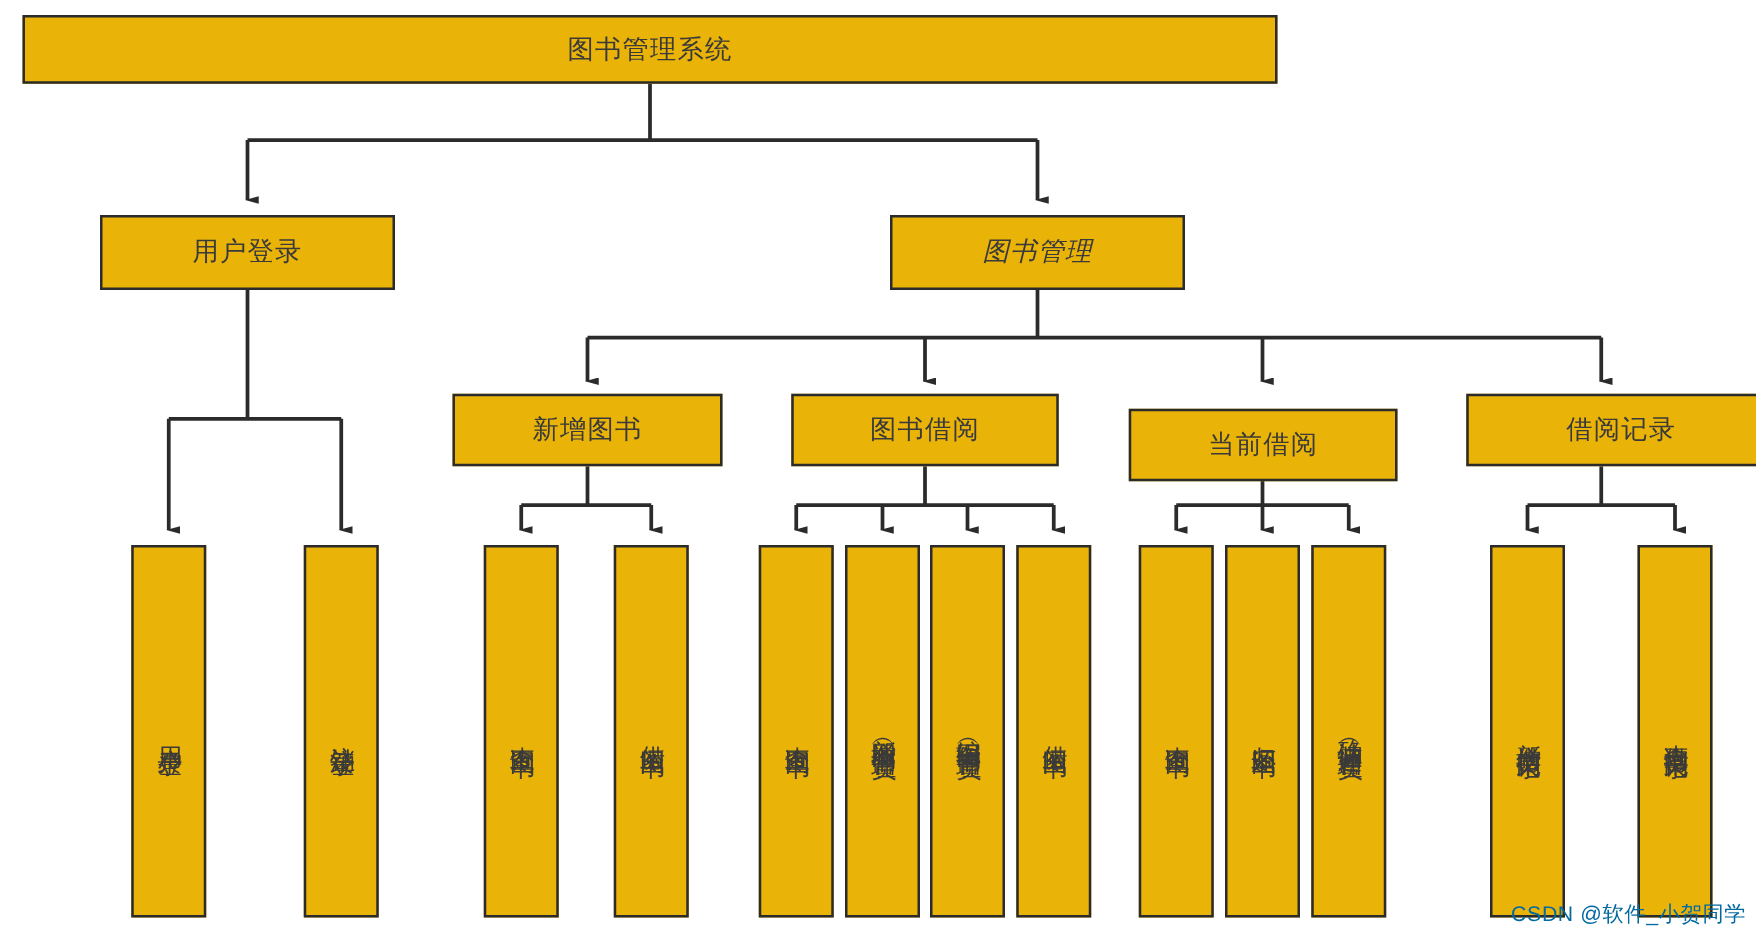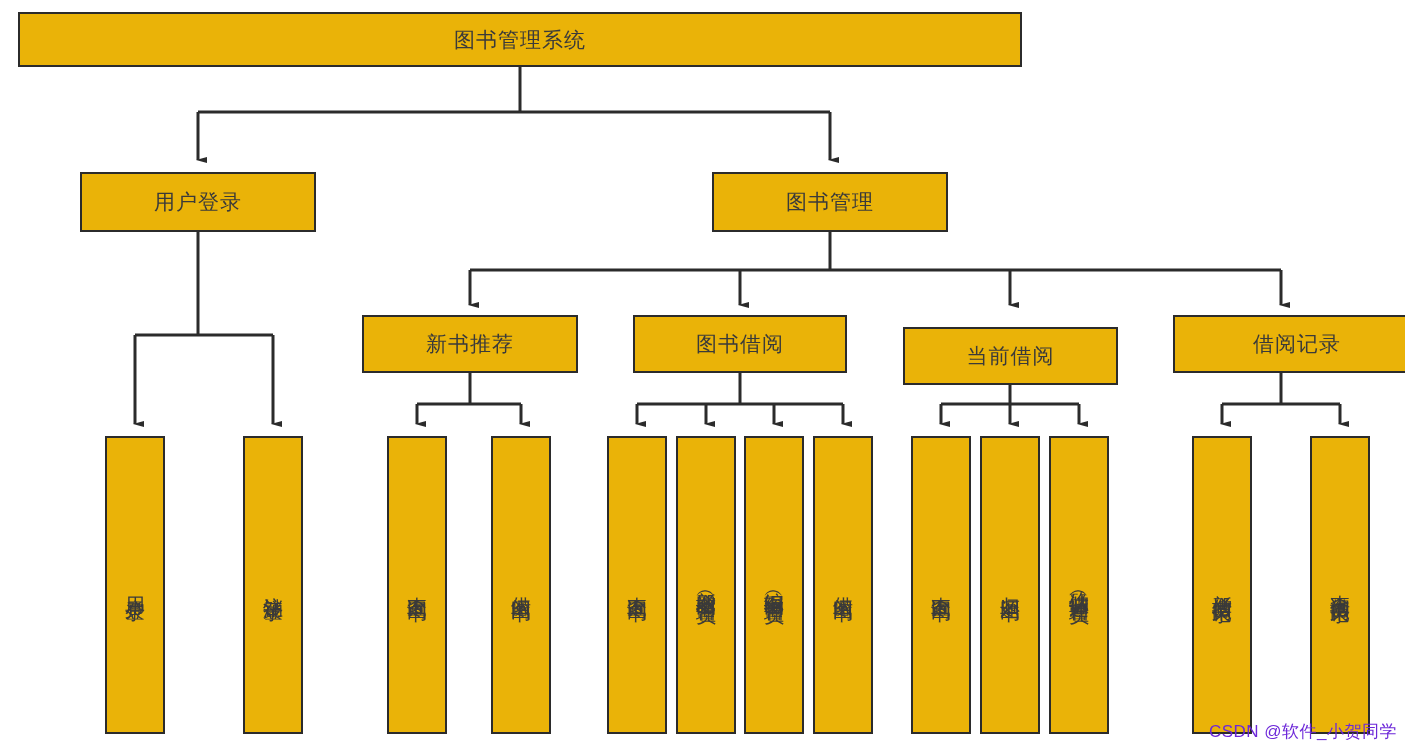--- a/index.html
+++ b/index.html
@@ -58,21 +58,21 @@
     writing-mode: vertical-rl;
     text-orientation: upright;
     display: block;
     max-height: 100%;
   }
   .watermark {
     position: absolute;
     right: 8px;
     bottom: 4px;
     font-size: 17px;
-    color: #6d28d9;
+    color: #0369a1;
     letter-spacing: 0.5px;
     white-space: nowrap;
     pointer-events: none;
   }
 </style>
 </head>
 <body>
 
 <div id="diagram-root">
 
@@ -122,23 +122,23 @@
       <path d="M 1281 373 L 1281 404"></path>
       <path d="M 1222 404 L 1340 404"></path>
       <path d="M 1222 404 L 1222 424" marker-end="url(#arrowhead)"></path>
       <path d="M 1340 404 L 1340 424" marker-end="url(#arrowhead)"></path>
     </g>
   </svg>
 
   <div class="node-box node-h" style="left:18px; top:12px; width:1004px; height:55px;">图书管理系统</div>
 
   <div class="node-box node-h" style="left:80px; top:172px; width:236px; height:60px;">用户登录</div>
-  <div class="node-box node-h" style="left:712px; top:172px; width:236px; height:60px;">图书管理</div>
+  <div class="node-box node-h" style="left:712px; top:172px; width:236px; height:60px;font-style:italic;">图书管理</div>
 
-  <div class="node-box node-h" style="left:362px; top:315px; width:216px; height:58px;">新书推荐</div>
+  <div class="node-box node-h" style="left:362px; top:315px; width:216px; height:58px;">新增图书</div>
   <div class="node-box node-h" style="left:633px; top:315px; width:214px; height:58px;">图书借阅</div>
   <div class="node-box node-h" style="left:903px; top:327px; width:215px; height:58px;">当前借阅</div>
   <div class="node-box node-h" style="left:1173px; top:315px; width:248px; height:58px;">借阅记录</div>
 
   <div class="node-box node-v" style="left:105px; top:436px; width:60px; height:298px;">
     <span class="vtext">用户登录</span>
   </div>
   <div class="node-box node-v" style="left:243px; top:436px; width:60px; height:298px;">
     <span class="vtext">注销登录</span>
   </div>

